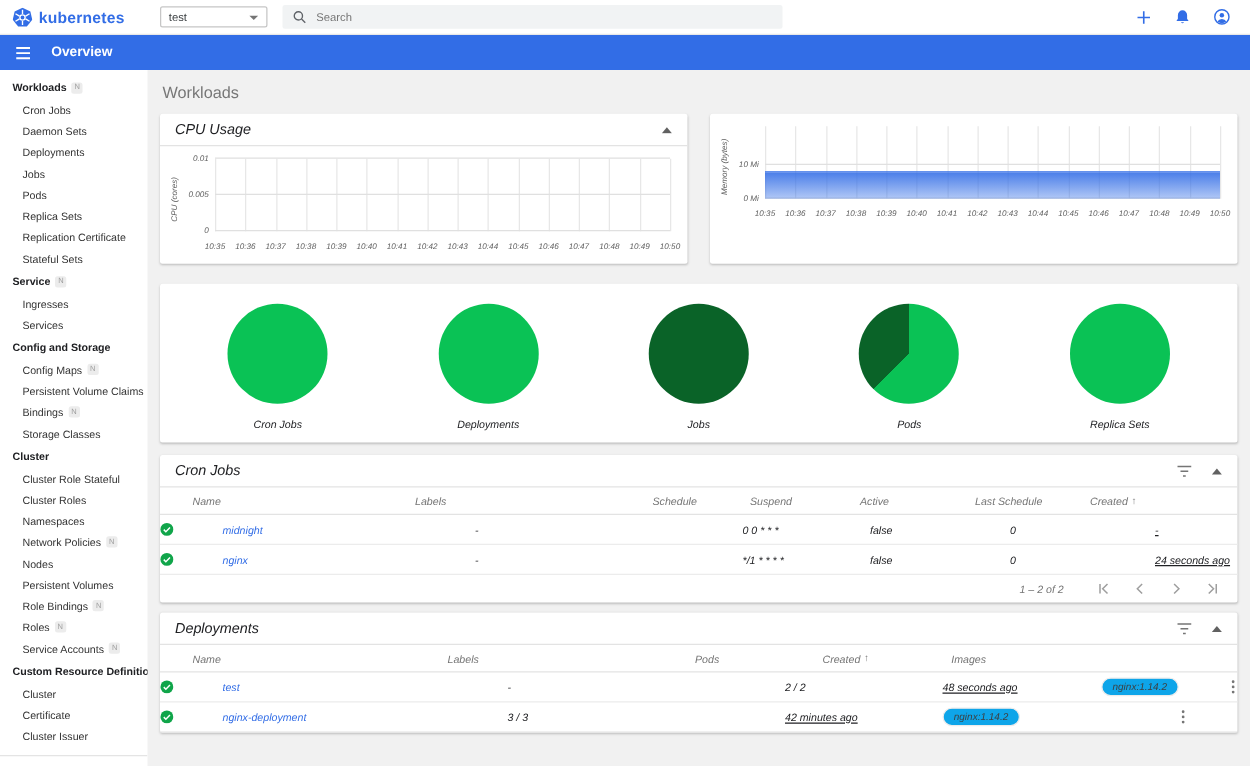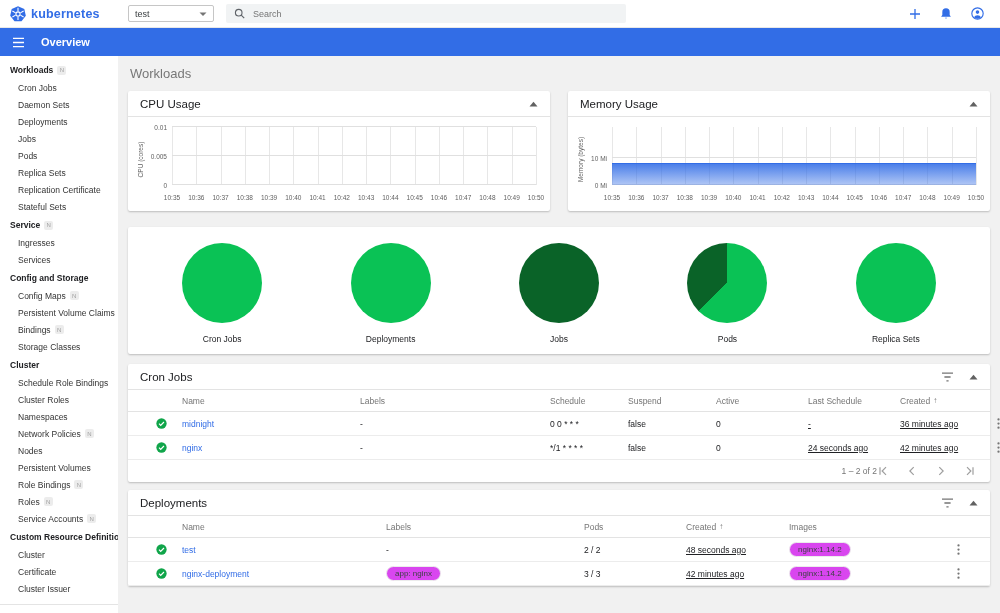--- a/index.html
+++ b/index.html
@@ -28,21 +28,21 @@
 
   
   .nav-section { display:flex; align-items:center; font-size:8.5px; font-weight:bold; color:#202124; padding:5px 4px 4px 10px; cursor:pointer; white-space:nowrap; }
   .nav-item { display:flex; align-items:center; font-size:8.5px; color:#333; padding:3.5px 4px 3.5px 18px; cursor:pointer; white-space:nowrap; }
   .badge { margin-left:4px; min-width:9px; height:9px; background:#ececec; border-radius:2px; color:#9e9e9e; font-size:6px; font-weight:normal; display:inline-flex; align-items:center; justify-content:center; padding:0 1px; }
   .nav-divider { border-top:1px solid #e4e4e4; margin:7px 0 5px 0; }
 
   
   .page-title { font-size:13px; color:#777; margin:4px 0 10px 2px; }
   .cards-row { display:flex; gap:18px; margin-bottom:16px; }
-  .card { background:#fff; border-radius:2px; box-shadow:0 1px 2px rgba(0,0,0,.22); }
+  .card { background:#fff; border-radius:2px; box-shadow:0 1px 2px rgba(0,0,0,.22);font-style:italic; }
   .half { flex:1 1 0; }
   .card-header { height:26px; display:flex; align-items:center; padding:0 12px; border-bottom:1px solid #e3e3e3; }
   .card-title { font-size:11.5px; color:#202124; }
   .hdr-icons { margin-left:auto; display:flex; align-items:center; gap:15px; }
 
   
   .chart-body { display:flex; padding:10px 14px 4px 6px; }
   .ylab { width:11px; position:relative; }
   .ylab span { position:absolute; left:-22px; top:29px; transform:rotate(-90deg); transform-origin:center; font-size:6.5px; color:#616161; width:56px; text-align:center; display:block; }
   .yticks { width:27px; position:relative; height:58px; flex:none; }
@@ -59,34 +59,34 @@
 
   
   .status-card { margin-bottom:10px; }
   .pies { display:flex; padding:16px 10px 10px 10px; }
   .pie-wrap { flex:1; display:flex; flex-direction:column; align-items:center; }
   .pie { width:80px; height:80px; border-radius:50%; }
   .pie-label { margin-top:11px; font-size:8.5px; color:#202124; }
 
   
   .table-card { margin-bottom:8px; }
-  .thead, .trow { display:grid; align-items:center; padding:0 28px; }
+  .thead, .trow { display:grid; align-items:center; padding:0 0; }
   .cron-grid { grid-template-columns:26px 178px 190px 78px 88px 92px 92px 86px 1fr 16px; }
   .dep-grid  { grid-template-columns:26px 204px 198px 102px 103px 1fr 16px; }
   .thead { height:22px; border-bottom:1px solid #e3e3e3; color:#757575; font-size:8.5px; }
-  .trow { height:24px; border-bottom:1px solid #ececec; font-size:8.5px; }
+  .trow { height:24px; border-bottom:1px solid #ececec; font-size:8.5px;gap:24px; }
   .th { display:flex; align-items:center; gap:3px; }
   .sort { font-size:8px; color:#757575; }
   .cell { color:#202124; }
   .cell.link { color:#326de6; cursor:pointer; }
   .cell.und { text-decoration:underline; cursor:pointer; }
-  .chip { background:#d946ef; border:1px solid #ececec; border-radius:9px; padding:2px 8px; font-size:8px; color:#3c4043; display:inline-block; }
+  .chip { background:#0ea5e9; border:1px solid #ececec; border-radius:9px; padding:2px 8px; font-size:8px; color:#3c4043; display:inline-block; }
   .cellicon { display:inline-flex; align-items:center; }
   .kebab { justify-self:end; cursor:pointer; display:inline-flex; padding:0 2px; }
-  .pagination { height:22px; display:flex; align-items:center; justify-content:flex-end; padding-right:14px; }
+  .pagination { height:22px; display:flex; align-items:center; justify-content:flex-end; gap:26px; padding-right:14px; }
   .pag-label { font-size:8.5px; color:#757575; }
   .pag-btns { display:flex; align-items:center; gap:17px; }
   .pag-btn { cursor:pointer; display:inline-flex; }
 </style>
 </head>
 <body>
 
 <header class="topbar">
   <div class="brand">
     <span class="icon-btn">
@@ -207,21 +207,21 @@
         <span>Bindings</span>
         <span class="badge">N</span>
       </div>
       <div class="nav-item">
         <span>Storage Classes</span>
       </div>
       <div class="nav-section">
         <span>Cluster</span>
       </div>
       <div class="nav-item">
-        <span>Schedule Role Bindings</span>
+        <span>Cluster Role Stateful</span>
       </div>
       <div class="nav-item">
         <span>Cluster Roles</span>
       </div>
       <div class="nav-item">
         <span>Namespaces</span>
       </div>
       <div class="nav-item">
         <span>Network Policies</span>
         <span class="badge">N</span>
@@ -325,30 +325,20 @@
                 <div class="xtick" style="left: 80%;">10:47</div>
                 <div class="xtick" style="left: 86.6667%;">10:48</div>
                 <div class="xtick" style="left: 93.3333%;">10:49</div>
                 <div class="xtick" style="left: 100%;">10:50</div>
               </div>
             </div>
         </div>
       </section>
 
       <section class="card half">
-        <div class="card-header">
-          <span class="card-title">Memory Usage</span>
-          <span class="hdr-icons">
-              <span class="icon-btn">
-            <svg width="9" height="6" viewBox="0 0 9 6">
-                  <path d="M0.5 5.5 L4.5 0.8 L8.5 5.5 Z" fill="#616161"></path>
-                </svg>
-              </span>
-            </span>
-        </div>
         <div id="memory-chart">
           <div class="chart-body">
             <div class="ylab">
                 <span>Memory (bytes)</span>
               </div>
             <div class="yticks">
                 <div class="ytick" style="bottom: 0%;">0 Mi</div>
                 <div class="ytick" style="bottom: 47%;">10 Mi</div>
               </div>
             <div class="plot">
@@ -599,21 +589,20 @@
             </span>
           </div>
           <div class="trow dep-grid">
             <span class="cellicon">
               <svg width="11" height="11" viewBox="0 0 16 16">
                 <circle cx="8" cy="8" r="7.5" fill="#10a54a"></circle>
                 <path d="M4.4 8.3l2.4 2.4 4.8-4.9" stroke="#fff" stroke-width="1.7" fill="none"></path>
               </svg>
             </span>
             <span class="cell link">nginx-deployment</span>
-            <span class="cell"><span class="chip">app: nginx</span></span>
             <span class="cell">3 / 3</span>
             <span class="cell und">42 minutes ago</span>
             <span class="cell"><span class="chip">nginx:1.14.2</span></span>
             <span class="kebab">
               <svg width="3" height="13" viewBox="0 0 4 16">
                 <circle cx="2" cy="2.5" r="1.5" fill="#757575"></circle>
                 <circle cx="2" cy="8" r="1.5" fill="#757575"></circle>
                 <circle cx="2" cy="13.5" r="1.5" fill="#757575"></circle>
               </svg>
             </span>

